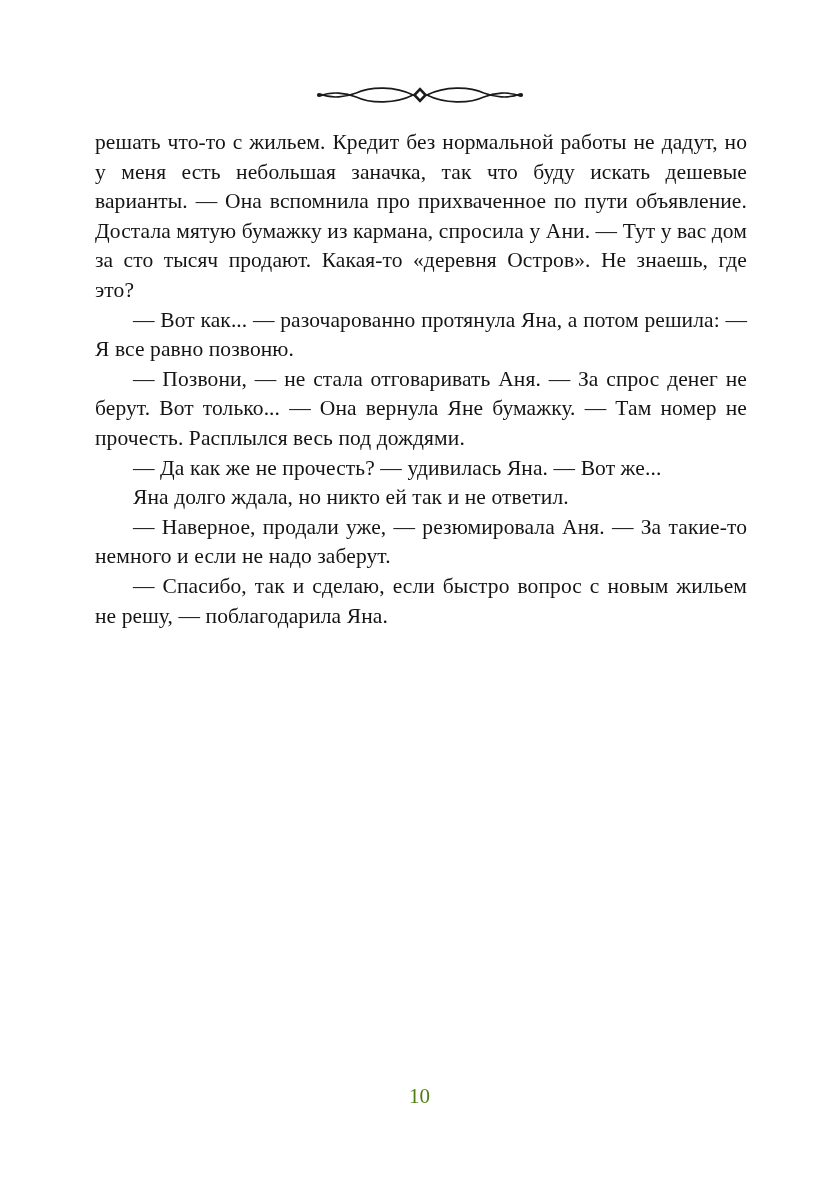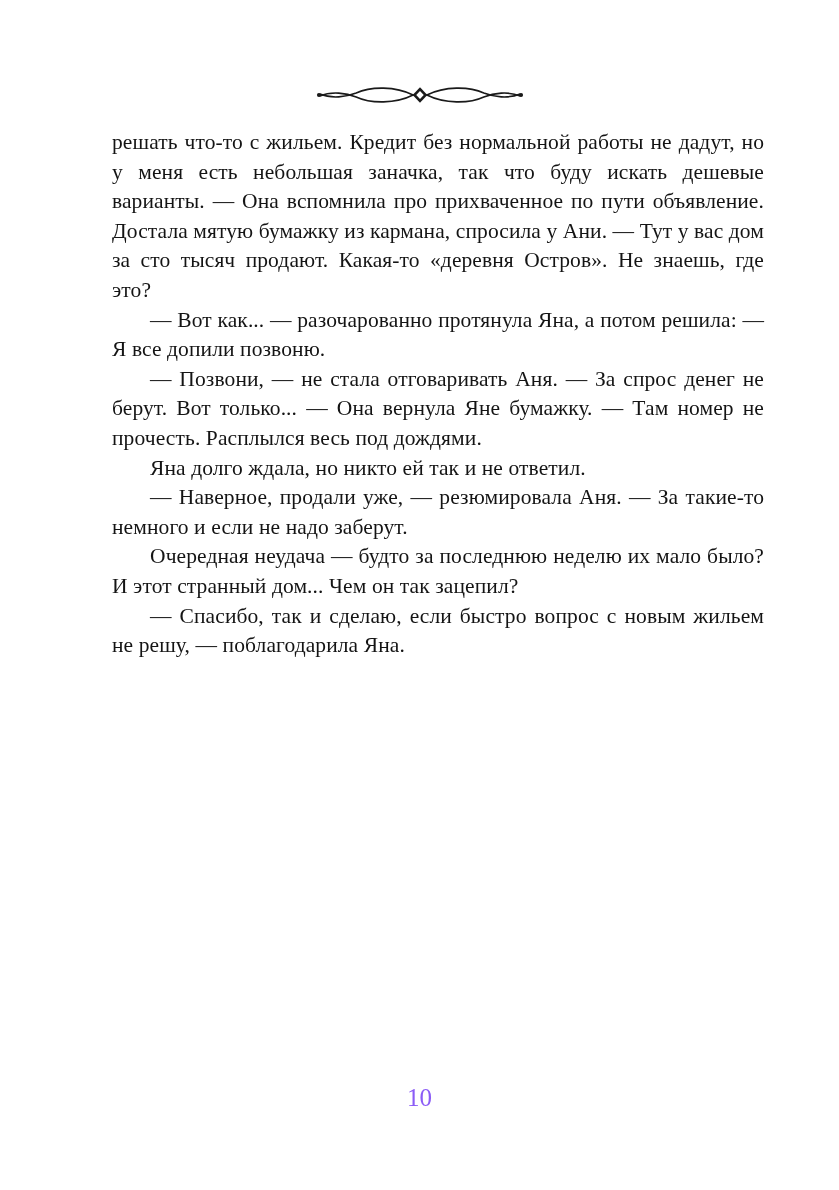--- a/index.html
+++ b/index.html
@@ -29,38 +29,37 @@
     }
     .text-block {
       position: absolute;
       left: 95px;
       top: 128px;
       width: 652px;
       font-size: 21.5px;
       line-height: 29.6px;
       text-align: justify;
       letter-spacing: 0.1px;
-      margin-left: 17px;
     }
     .para {
       margin: 0;
       padding: 0;
       text-indent: 38px;
     }
     .para.no-indent {
       text-indent: 0;
     }
     .page-number {
       position: absolute;
       left: 0;
       top: 1084px;
       width: 100%;
       text-align: center;
-      font-size: 25px;
-      color: #8b5cf6;
+      font-size: 21px;
+      color: #4d7c0f;
     }
   </style>
 </head>
 <body>
 
 <div class="book-page">
 
   <div class="ornament-wrap">
     <svg width="216" height="22" viewBox="0 0 220 22" xmlns="http://www.w3.org/2000/svg" aria-hidden="true">
       <g stroke="#1a1a1a" stroke-width="1.6" fill="none" stroke-linecap="round">
@@ -71,23 +70,23 @@
       </g>
       <circle cx="7" cy="11" r="2" fill="#1a1a1a"></circle>
       <circle cx="213" cy="11" r="2" fill="#1a1a1a"></circle>
       <path d="M110 3 L117.5 11 L110 19 L102.5 11 Z" fill="#1a1a1a"></path>
       <path d="M110 6.8 L113.8 11 L110 15.2 L106.2 11 Z" fill="#ffffff"></path>
     </svg>
   </div>
 
   <div class="text-block">
       <p class="para no-indent">решать что-то с жильем. Кредит без нормальной работы не дадут, но у меня есть небольшая заначка, так что буду искать дешевые варианты. — Она вспомнила про прихваченное по пути объявление. Достала мятую бумажку из кармана, спросила у Ани. — Тут у вас дом за сто тысяч продают. Какая-то «деревня Остров». Не знаешь, где это?</p>
-      <p class="para">— Вот как... — разочарованно протянула Яна, а потом решила: — Я все допили позвоню.</p>
+      <p class="para">— Вот как... — разочарованно протянула Яна, а потом решила: — Я все равно позвоню.</p>
       <p class="para">— Позвони, — не стала отговаривать Аня. — За спрос денег не берут. Вот только... — Она вернула Яне бумажку. — Там номер не прочесть. Расплылся весь под дождями.</p>
+      <p class="para">— Да как же не прочесть? — удивилась Яна. — Вот же...</p>
       <p class="para">Яна долго ждала, но никто ей так и не ответил.</p>
       <p class="para">— Наверное, продали уже, — резюмировала Аня. — За такие-то немного и если не надо заберут.</p>
-      <p class="para">Очередная неудача — будто за последнюю неделю их мало было? И этот странный дом... Чем он так зацепил?</p>
       <p class="para">— Спасибо, так и сделаю, если быстро вопрос с новым жильем не решу, — поблагодарила Яна.</p>
     </div>
 
   <div class="page-number">10</div>
 
 </div>
 
 </body></html>

